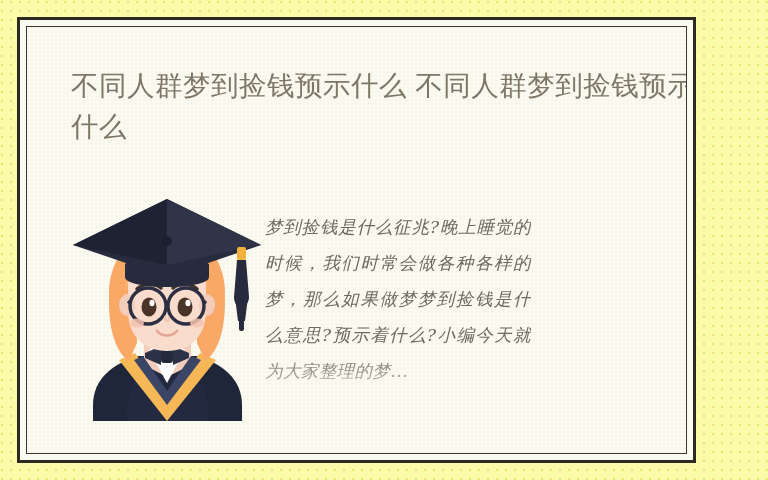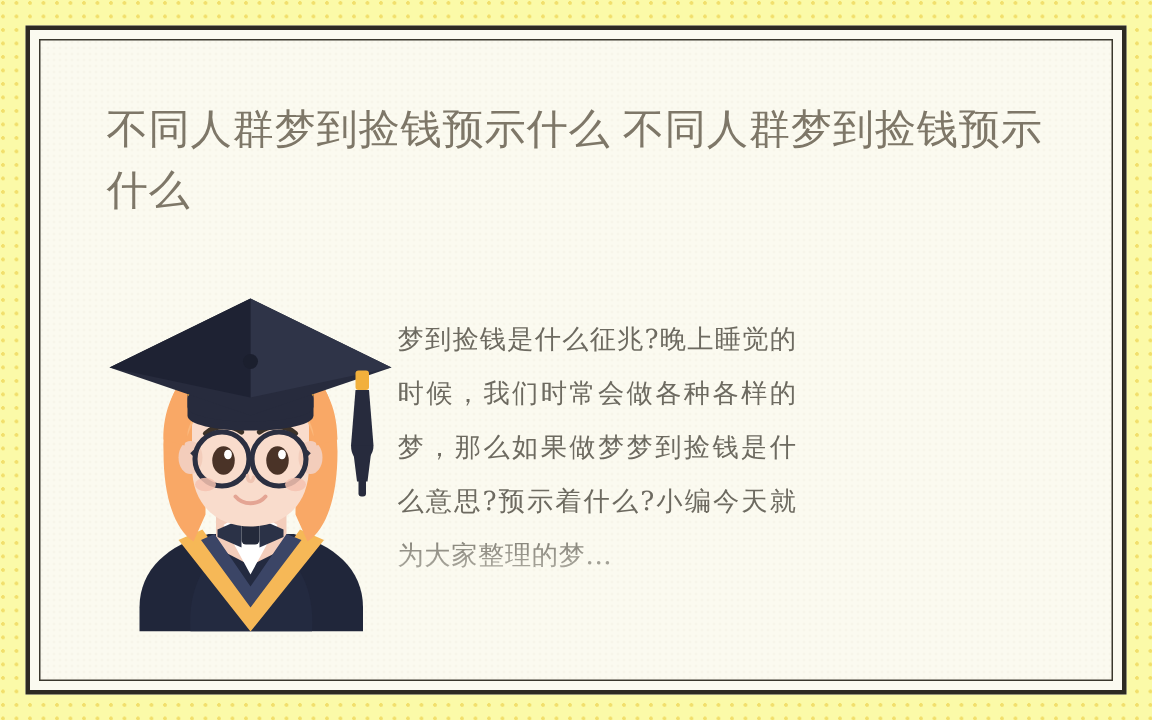--- a/index.html
+++ b/index.html
@@ -26,21 +26,21 @@
       radial-gradient(circle at 2px 2px, rgba(238,214,88,0.75) 1.1px, rgba(0,0,0,0) 1.4px);
     background-size: 9px 9px;
     background-position: 0 0;
   }
 
   
   .frame-outer {
     position: absolute;
     left: 17px;
     top: 17px;
-    width: 734px;
+    width: 679px;
     height: 446px;
     box-sizing: border-box;
     border: 3px solid #2d2a22;
     background: #fbfaf0;
   }
   .frame-inner {
     position: absolute;
     left: 6px;
     top: 6px;
     right: 6px;
@@ -76,20 +76,21 @@
     white-space: pre-wrap;
   }
 
   
   .content {
     position: absolute;
     left: 0;
     top: 148px;
     width: 100%;
     height: 260px;
+    font-style: italic;
   }
 
   
   .avatar {
     position: absolute;
     left: 38px;
     top: 18px;
     width: 205px;
     height: 228px;
   }

